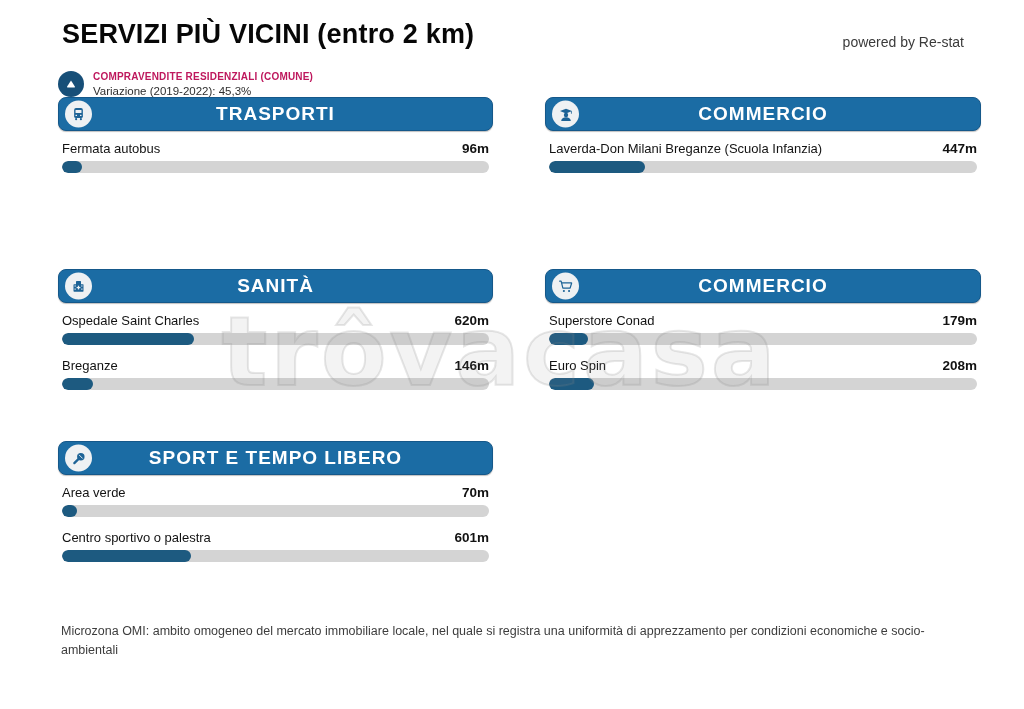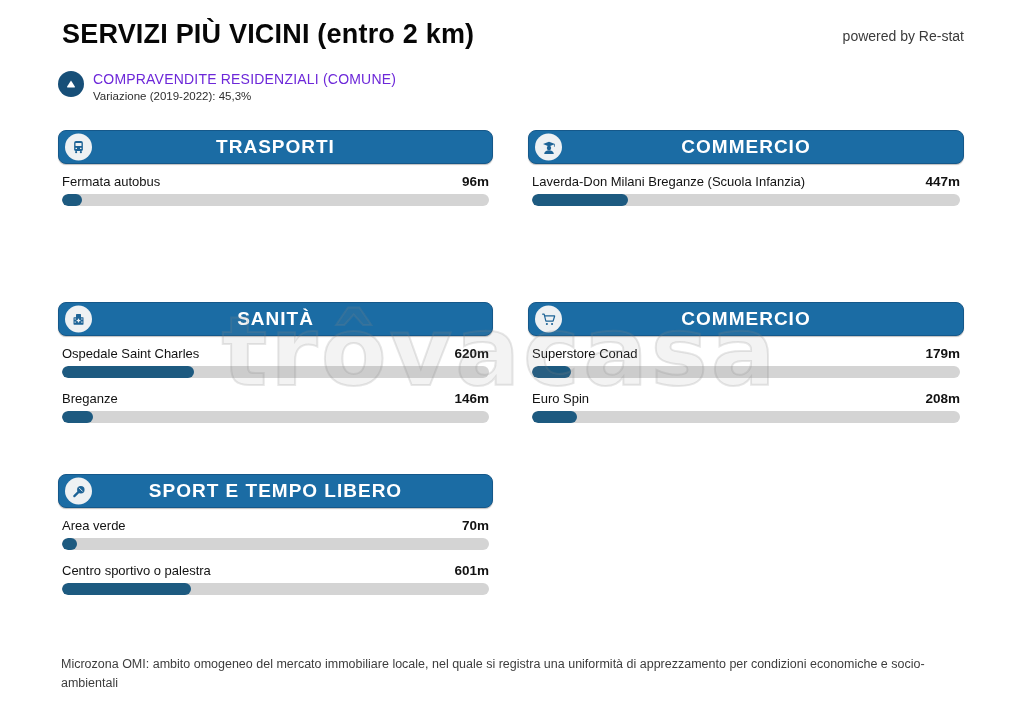--- a/index.html
+++ b/index.html
@@ -6,44 +6,43 @@
   html, body { width: 1024px; height: 709px; }
   body {
     background: #ffffff;
     font-family: "Liberation Sans", "DejaVu Sans", sans-serif;
     position: relative;
     overflow: hidden;
   }
   .page { padding: 14px 60px 0 58px; position: relative; }
 
   
-  .topbar { display: flex; justify-content: space-between; align-items: center; }
+  .topbar { display: flex; justify-content: space-between; align-items: flex-end; }
   .title {
     font-size: 27px; font-weight: 700; color: #070707;
     letter-spacing: 0.2px; margin: 5px 0 0 4px;
   }
   .powered { font-size: 14px; color: #3a3a3a; margin-top: 7px; }
 
   
   .subheader { display: flex; gap: 9px; margin: 21px 0 0 0; align-items: flex-start; }
   .sub-icon {
     width: 26px; height: 26px; border-radius: 50%;
     background: #174f78; flex: 0 0 26px;
     display: flex; align-items: center; justify-content: center;
   }
-  .sub-title { color: #6d28d9; font-weight: 400; font-size: 14px; letter-spacing: 0.2px; }
+  .sub-title { color: #be185d; font-weight: 700; font-size: 10px; letter-spacing: 0.2px; }
   .sub-sub { color: #2e2e2e; font-size: 11.5px; margin-top: 3px; }
 
   
   .grid {
     display: grid;
     grid-template-columns: 435px 436px;
     grid-template-rows: 172px 172px auto;
-    column-gap: 35px;
-    margin-top: 28px;
+    column-gap: 52px;
     align-items: start;
   }
   .section-header {
     position: relative; height: 34px;
     background: #1b6ca4; border: 1px solid #15588a; border-radius: 8px;
     display: flex; align-items: center; justify-content: center;
     box-shadow: 0 1px 1px rgba(0,0,0,0.25);
   }
   .section-icon {
     position: absolute; left: 6px; top: 50%; transform: translateY(-50%);

